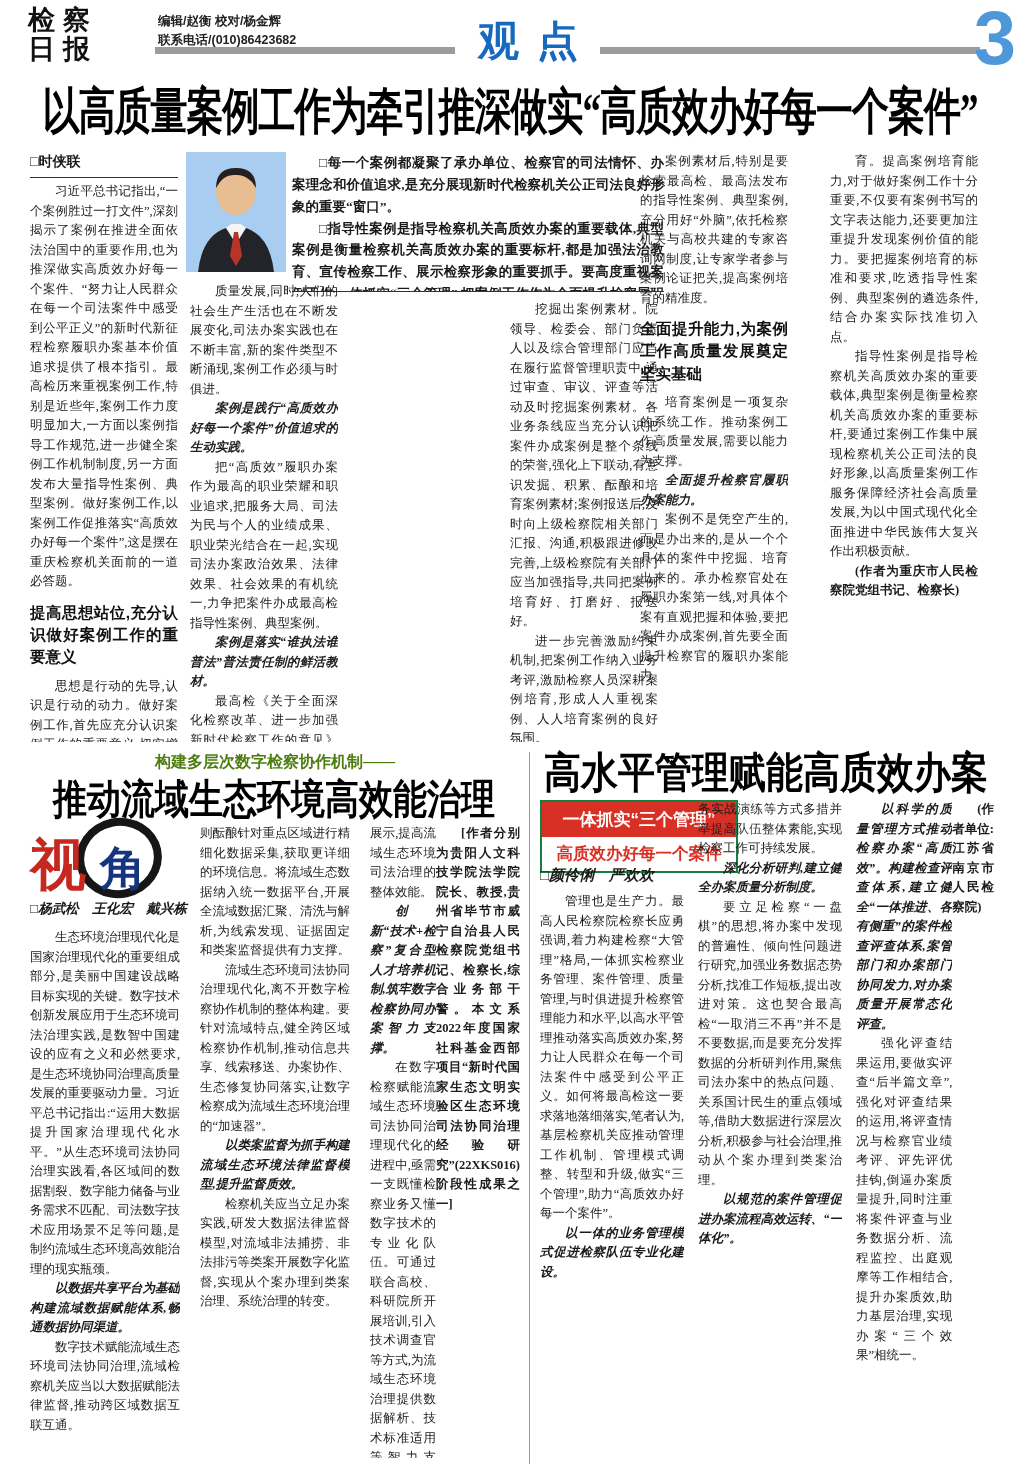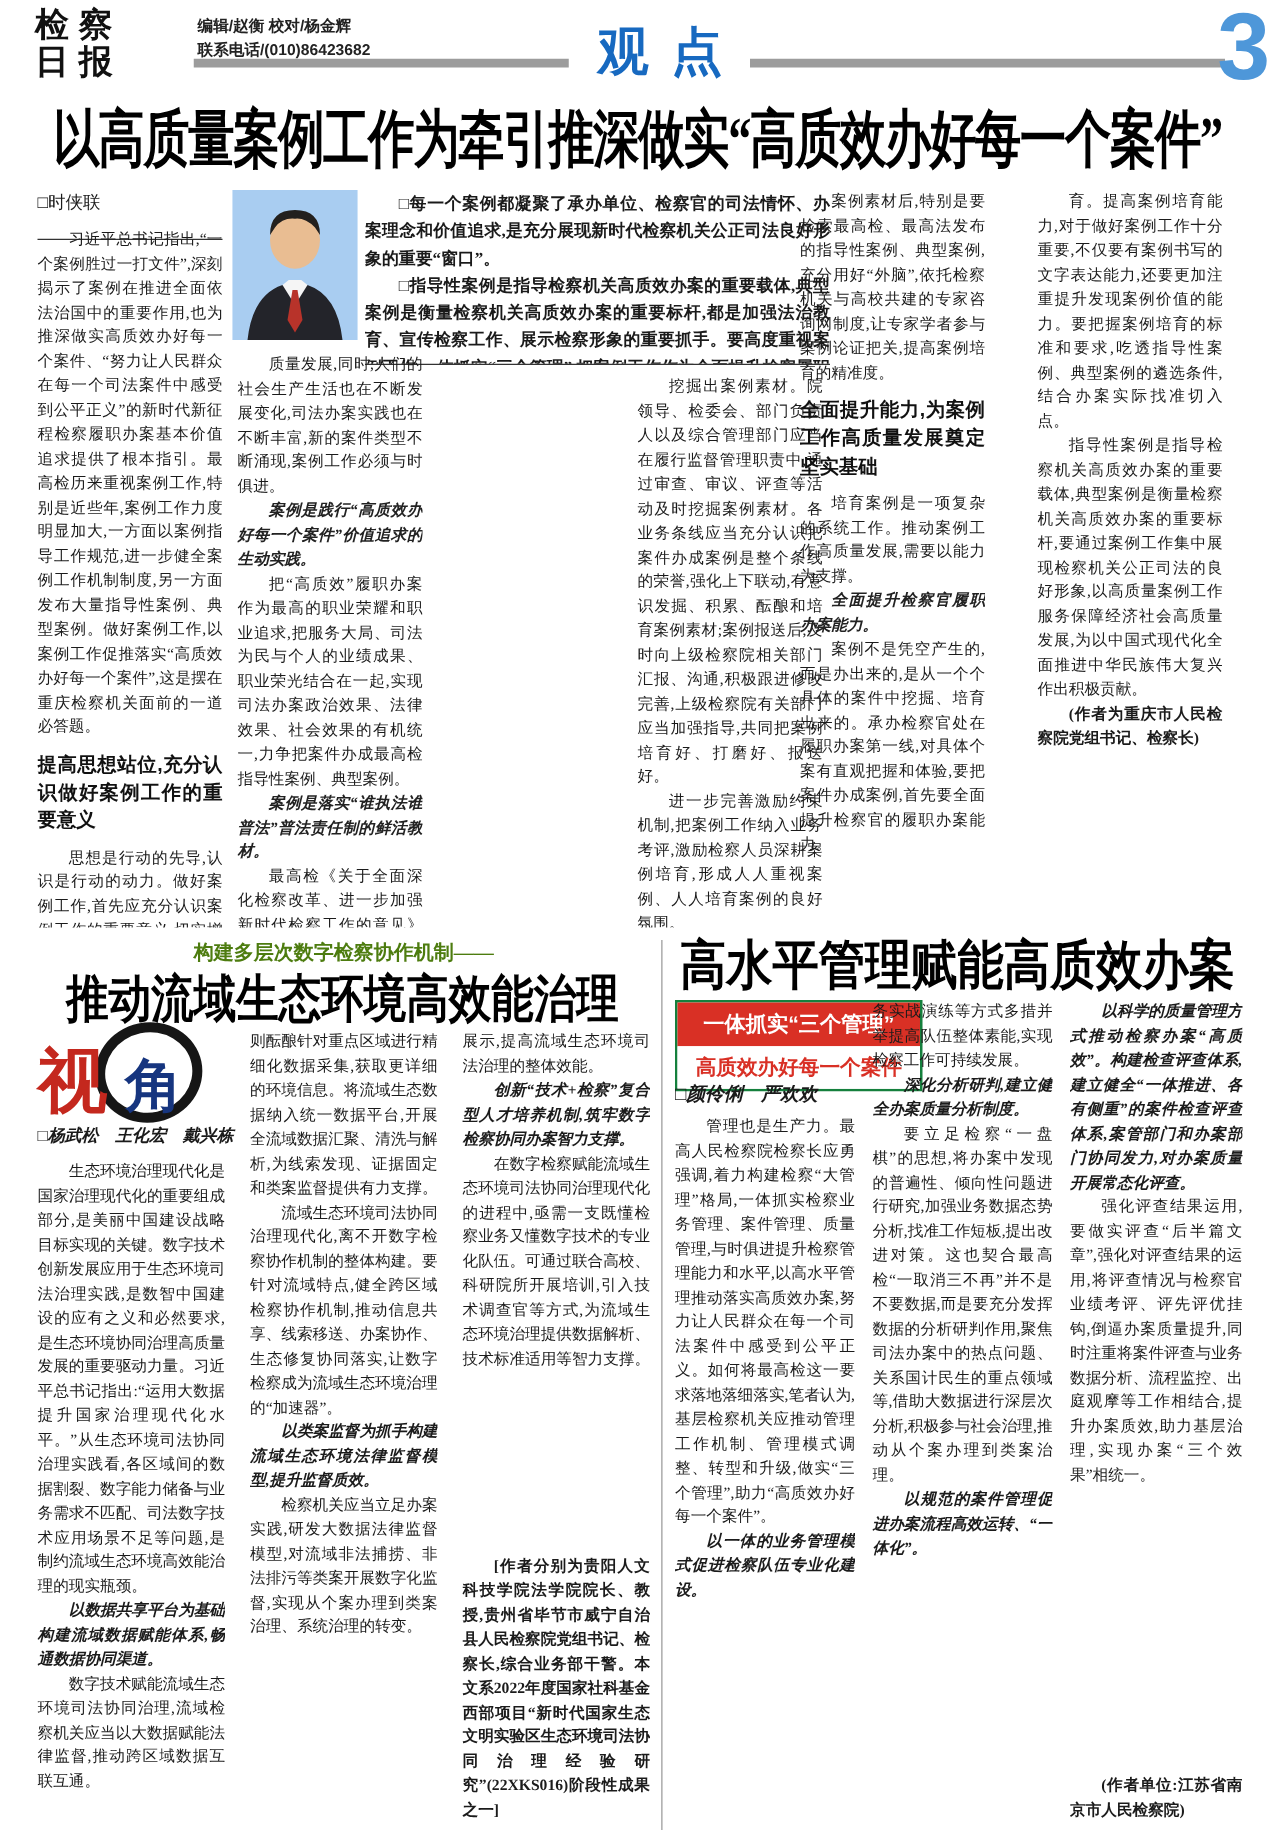--- a/index.html
+++ b/index.html
@@ -23,21 +23,21 @@
   .kicker { left:30px; top:752px; width:490px; text-align:center; font-size:16px; font-weight:bold; color:#4d7c0f; }
   .mid-headline { left:18px; top:772px; width:512px; text-align:center; font-size:34px; font-weight:900; color:#000; transform:scaleY(1.2); transform-origin:top; white-space:nowrap; }
   .right-headline { left:540px; top:744px; width:452px; text-align:center; font-size:37px; font-weight:900; color:#000; transform:scaleY(1.15); transform-origin:top; white-space:nowrap; }
 
   
   .col { font-size:12.5px; line-height:1.56; text-align:justify; overflow:hidden; color:#1b1b1b; }
   .col p { text-indent:2em; }
   .col p.kai { font-style:italic; font-weight:bold; color:#222; }
   .col p.boldlead { font-style:italic; font-weight:bold; }
   .subhead { font-family:"Liberation Sans","DejaVu Sans",sans-serif; font-weight:bold; font-size:15.5px; line-height:1.45; margin:10px 0 8px 0; text-indent:0 !important; color:#111; }
-  .byline-box { left:30px; top:150px; width:148px; font-size:14px; font-weight:normal; padding:3px 0 20px 0; border-bottom:1.5px solid #333; }
+  .byline-box { left:30px; top:150px; width:148px; font-size:14px; font-weight:bold; padding:3px 0 6px 0; border-bottom:1.5px solid #333; }
   .attribution { font-weight:bold; text-align:justify; font-size:12.5px; line-height:1.56; }
   .lead-box { left:292px; top:152px; width:372px; height:140px; border-bottom:1.5px solid #333; font-size:13.5px; font-weight:bold; line-height:1.62; text-align:justify; overflow:hidden; }
   .lead-box p { text-indent:2em; }
 
   
   .photo { left:186px; top:152px; width:100px; height:120px; background:#a9cdf1; overflow:hidden; }
 
   
   .shijiao { left:30px; top:816px; width:150px; height:96px; }
   .enso { position:absolute; left:46px; top:2px; width:86px; height:80px; border:8px solid #161616; border-radius:50%; transform:rotate(-12deg); }
@@ -46,21 +46,21 @@
   .mid-byline { left:30px; top:900px; width:180px; font-size:13.5px; font-weight:bold; font-style:italic; }
 
   
   .redbox { left:540px; top:800px; width:198px; border:2px solid #15803d; text-align:center; font-family:"Liberation Sans","DejaVu Sans",sans-serif; }
   .redbox .l1 { background:#d93025; color:#ffffff; font-size:17px; font-weight:bold; padding:6px 0; }
   .redbox .l2 { background:#ffffff; color:#d93025; font-size:16.5px; font-weight:bold; padding:6px 0; }
   .right-byline { left:540px; top:866px; width:180px; font-size:15px; font-weight:bold; font-style:italic; }
 
   .vdivider { left:529px; top:752px; width:1px; height:712px; background:#9a9a9a; }
 
-  .colflex { display:flex; flex-direction:column; }
+  .colflex { display:flex; flex-direction:row; }
   .colflex .grow { flex:1 1 auto; overflow:hidden; }
 </style>
 </head>
 <body>
 
 <div class="page">
 
   <div class="abs masthead">
     <span>检察</span>
     <span>日报</span>

